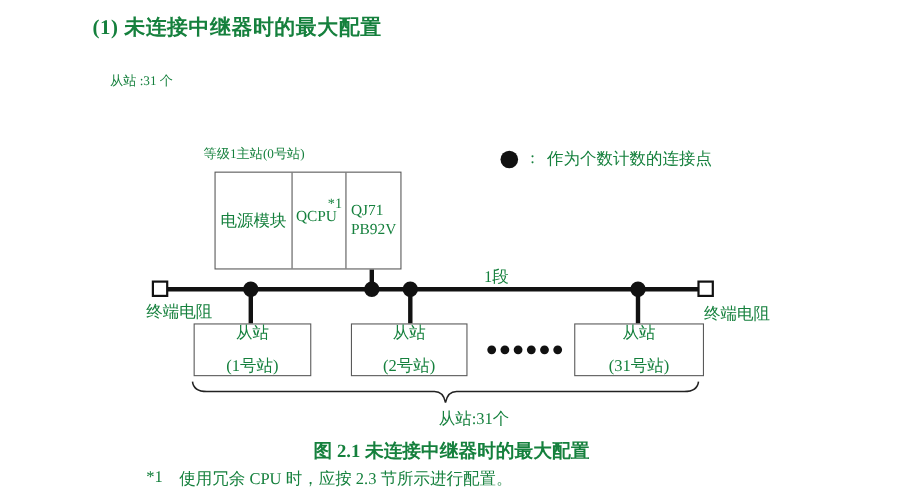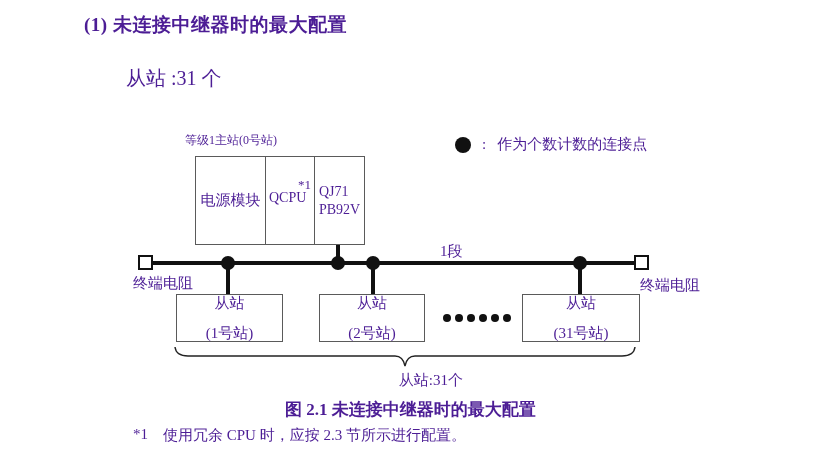--- a/index.html
+++ b/index.html
@@ -2,28 +2,28 @@
 <html><head>
 <meta charset="utf-8">
 <style>
   html, body { margin: 0; padding: 0; background: #ffffff; }
   .page {
     position: relative;
     width: 821px;
     height: 457px;
     background: #ffffff;
     font-family: "Liberation Serif", serif;
-    color: #4c1d95;
+    color: #15803d;
     overflow: hidden;
   }
   .abs { position: absolute; white-space: nowrap; }
 
   .heading { left: 84px; top: 12px; font-size: 19px; font-weight: bold; letter-spacing: 0.5px; }
   .spec1 { left: 117px; top: 41px; font-size: 16px; }
-  .spec2 { left: 126px; top: 65px; font-size: 20px; }
+  .spec2 { left: 100px; top: 65px; font-size: 12px; }
 
   .diagram { position: absolute; inset: 0; }
   .wires { position: absolute; left: 0; top: 0; width: 821px; height: 457px; pointer-events: none; }
 
   .master-label { left: 185px; top: 132px; font-size: 12px; }
 
   .master-box {
     left: 195px; top: 156px; width: 170px; height: 89px;
     border: 1px solid #5a5a5a; box-sizing: border-box;
     display: flex; background: #ffffff;

